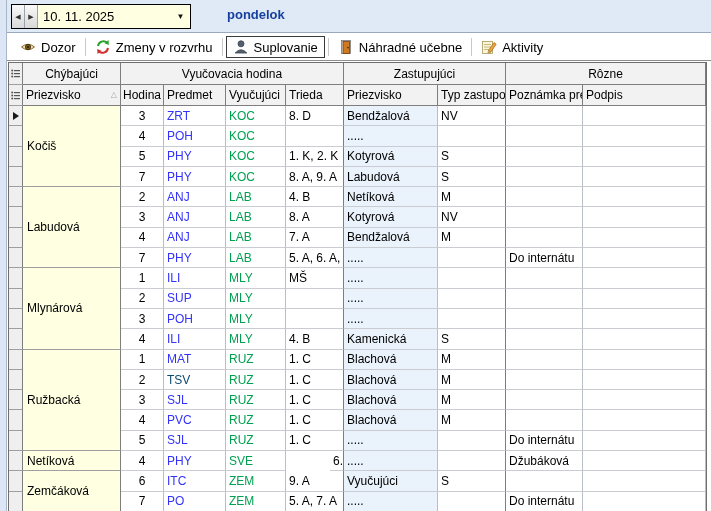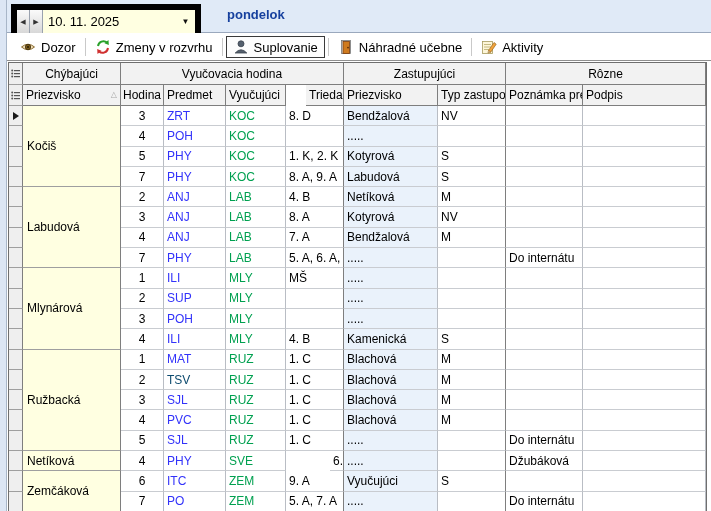--- a/index.html
+++ b/index.html
@@ -10,21 +10,21 @@
   }
   
   .left-strip{position:absolute;left:0;top:0;width:6px;height:511px;
     background:#dce6f4;border-right:1px solid #a8b6c8;}
   .main{position:absolute;left:7px;top:0;right:0;bottom:0;}
 
   
   .topbar{position:absolute;left:0;top:0;right:0;height:32px;
     background:#e0eaf7;border-bottom:1px solid #9aa8bd;}
   .datebox{position:absolute;left:4px;top:4px;width:178px;height:23px;
-    border:6px solid #000000;display:flex;align-items:stretch;background:#ffffe1;}
+    border:1px solid #000000;display:flex;align-items:stretch;background:#ffffe1;}
   .spinbtn{width:12px;display:flex;align-items:center;justify-content:center;
     background:linear-gradient(#fafafa,#d8d8d8);border-right:1px solid #9aa2ae;
     font-size:7px;color:#333;cursor:default;}
   .datetext{flex:1;display:flex;align-items:center;padding-left:5px;
     font-size:13px;color:#000;white-space:nowrap;overflow:hidden;}
   .dropbtn{width:19px;display:flex;align-items:center;justify-content:center;
     font-size:8px;color:#111;}
   .daylabel{position:absolute;left:220px;top:7px;font-size:13px;font-weight:bold;}
 
   
@@ -154,21 +154,21 @@
           <circle cx="1.2" cy="4.5" r="1" fill="#555"></circle>
           <rect x="3" y="4" width="6" height="1.2" fill="#555"></rect>
           <circle cx="1.2" cy="7.5" r="1" fill="#555"></circle>
           <rect x="3" y="7" width="6" height="1.2" fill="#555"></rect>
         </svg>
       </div>
       <div class="c h left" style="grid-area: 2 / 2;">Priezvisko<span class="sorttri">△</span></div>
       <div class="c h" style="grid-area: 2 / 3;">Hodina</div>
       <div class="c h left" style="grid-area: 2 / 4;">Predmet</div>
       <div class="c h left" style="grid-area: 2 / 5;">Vyučujúci</div>
-      <div class="c h left" style="grid-area: 2 / 6; margin-left: 20px;">Trieda</div>
+      <div class="c h left" style="grid-area: 2 / 6;">Trieda</div>
       <div class="c h left" style="grid-area: 2 / 7;">Priezvisko</div>
       <div class="c h left" style="grid-area: 2 / 8;">Typ zastupov</div>
       <div class="c h left" style="grid-area: 2 / 9;">Poznámka pre</div>
       <div class="c h left" style="grid-area: 2 / 10;">Podpis</div>
       <div class="c groupcell dark-r" style="grid-area: 3 / 2 / span 4; background: rgb(255, 255, 225);">Kočiš</div>
       <div class="c gut" style="grid-area: 3 / 1;">
         <span class="rowmarker"></span>
       </div>
       <div class="c center" style="grid-area: 3 / 3;">3</div>
       <div class="c " style="grid-area: 3 / 4; color: rgb(50, 50, 250);">ZRT</div>

